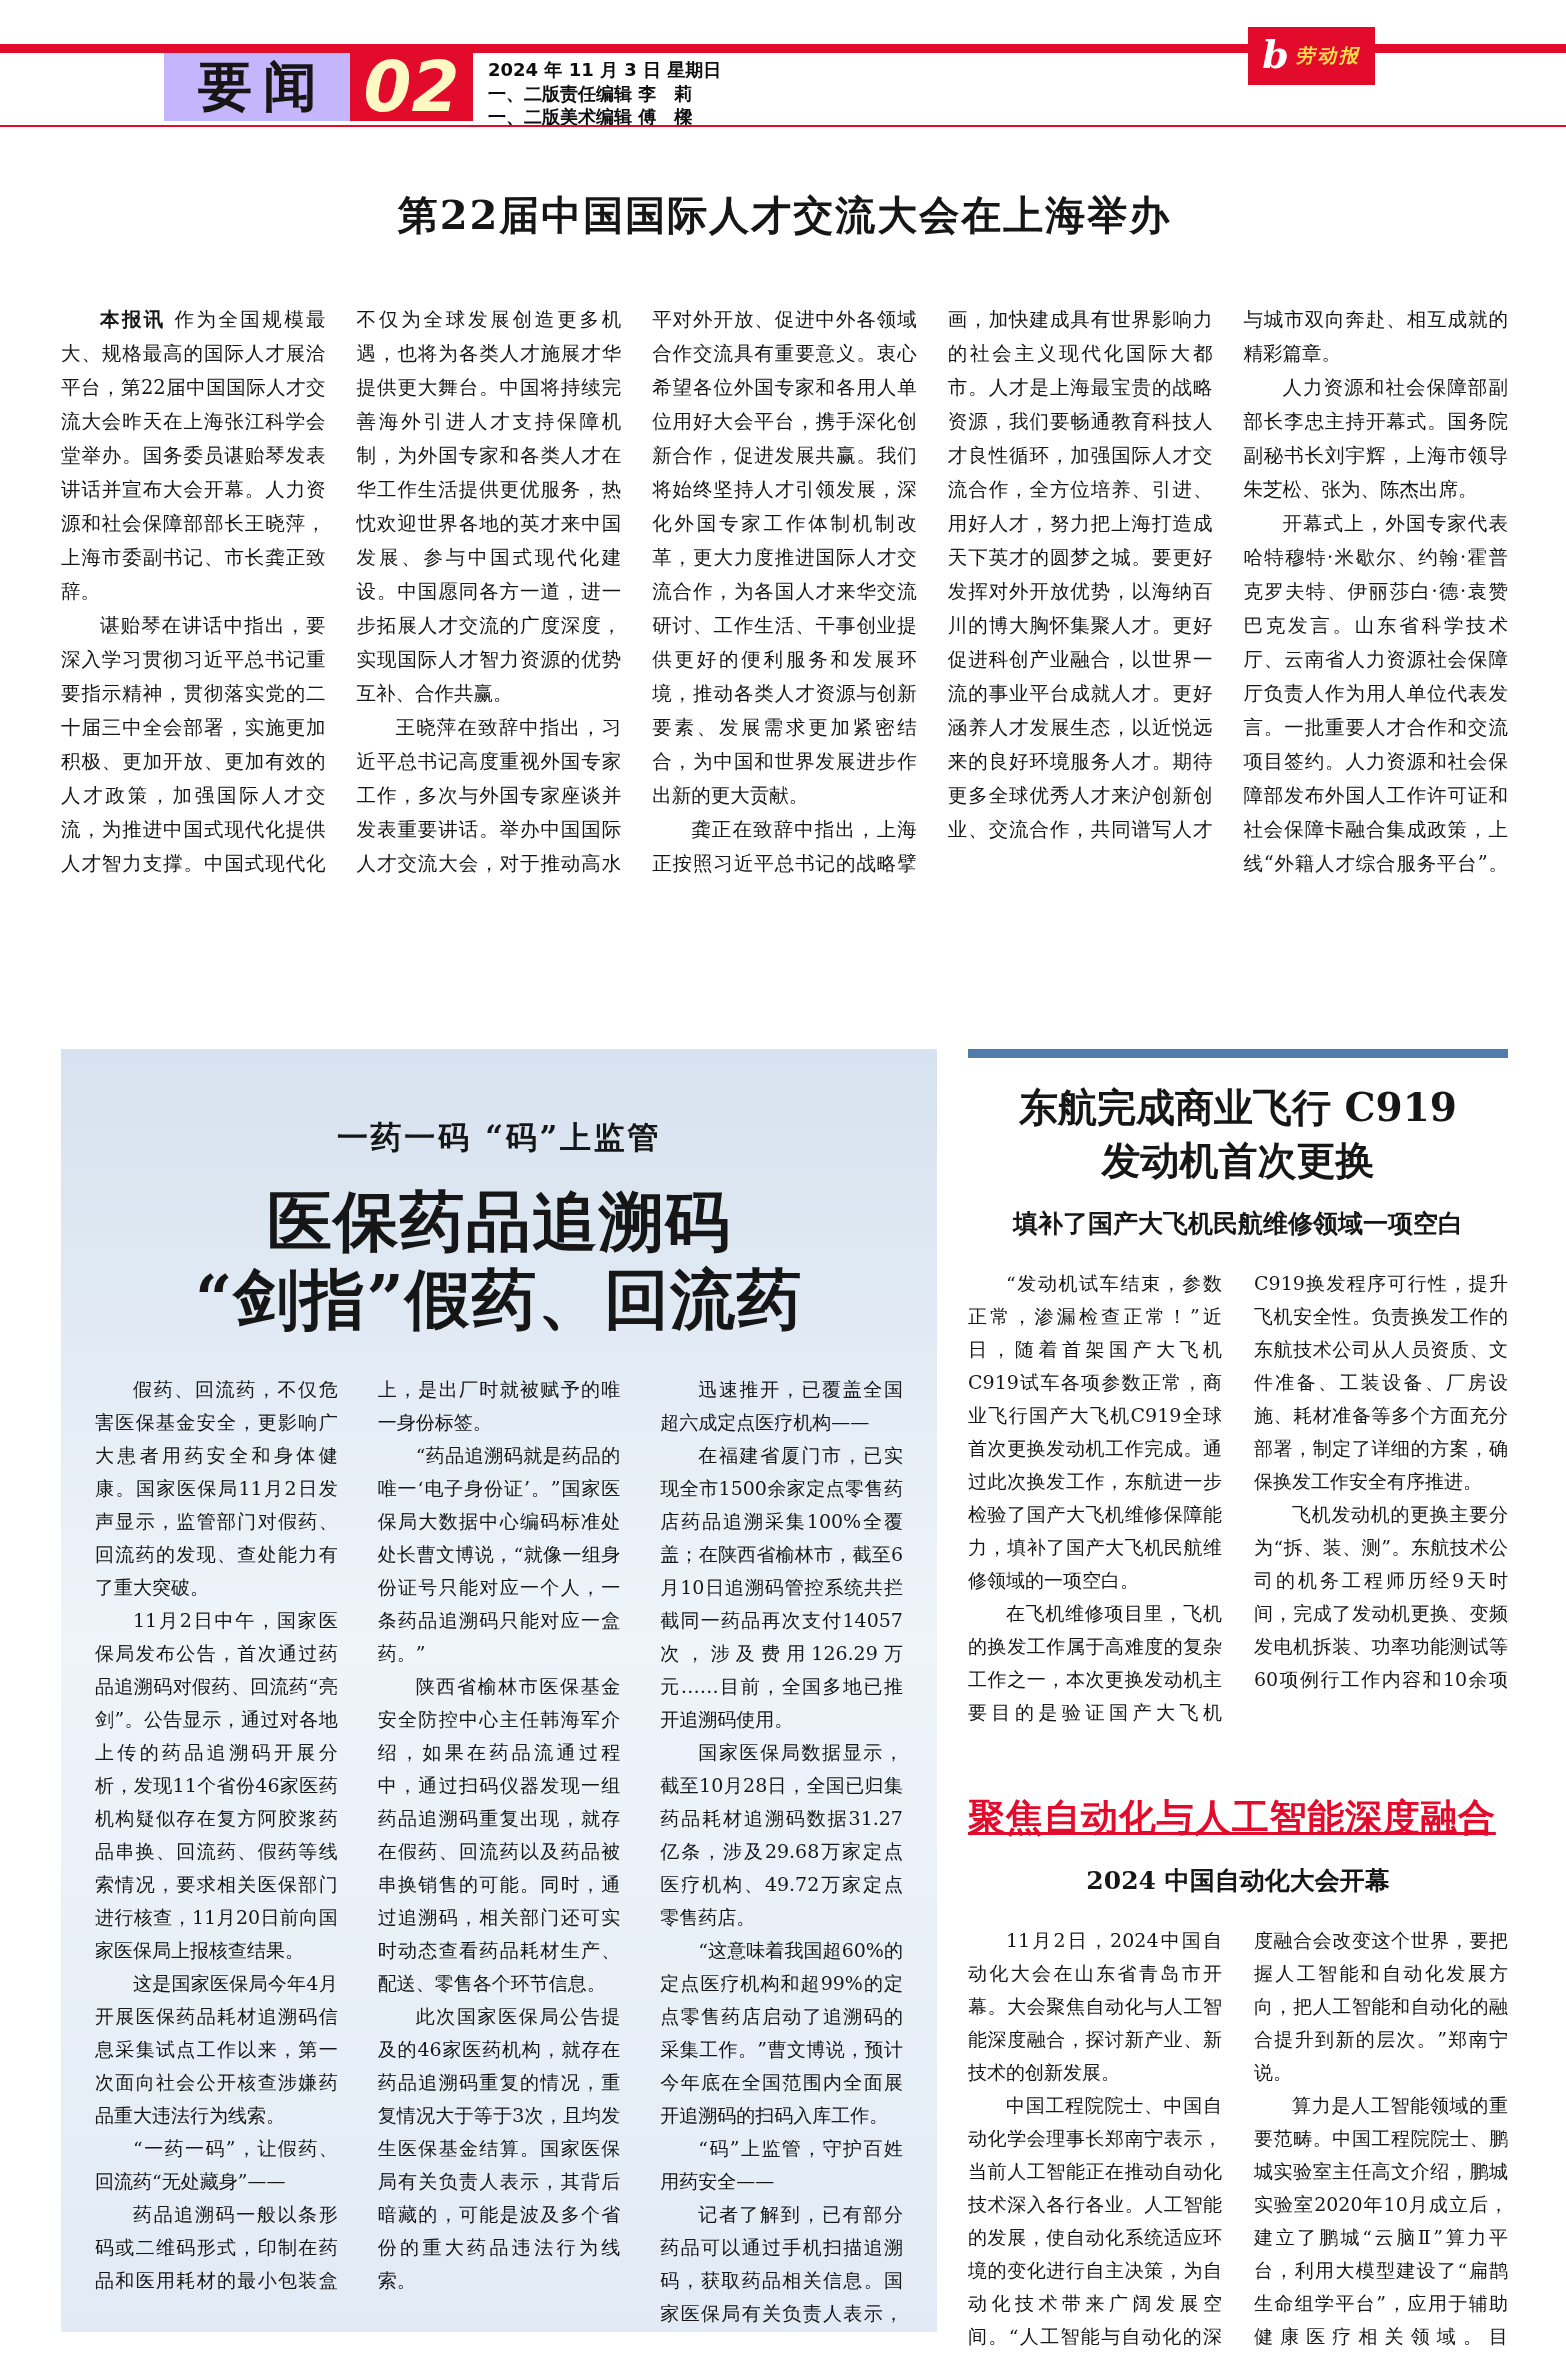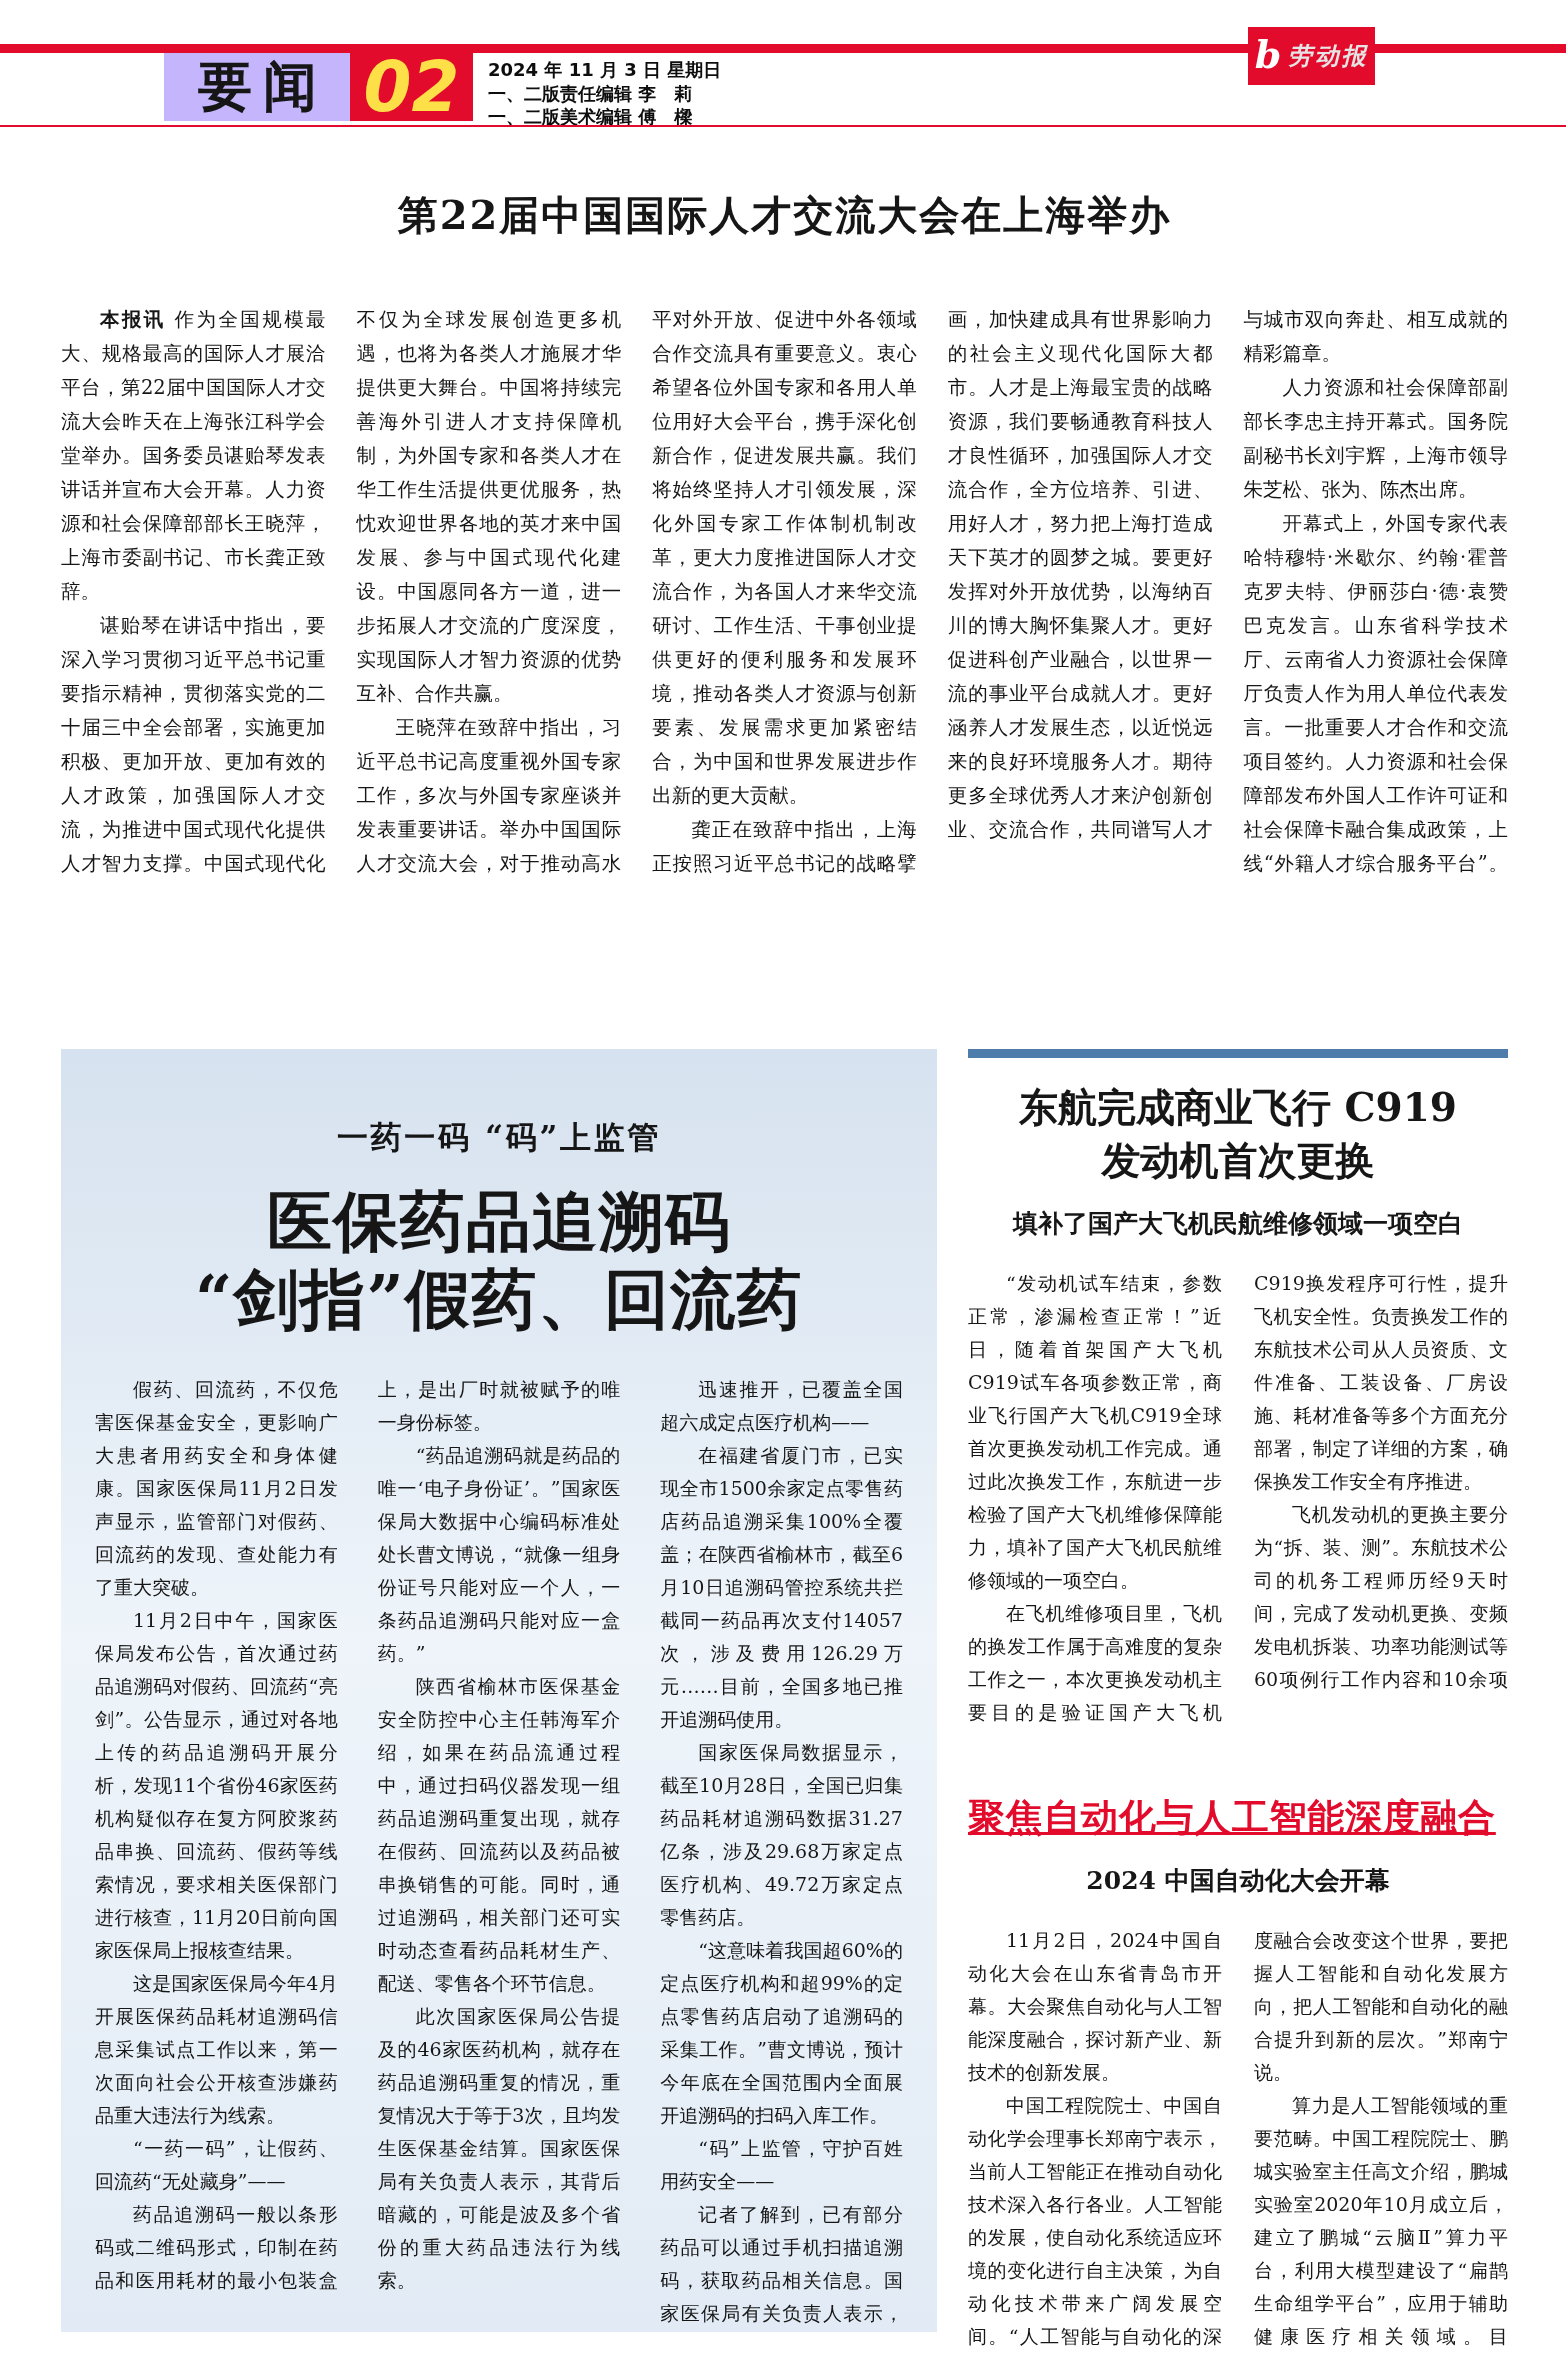--- a/index.html
+++ b/index.html
@@ -18,31 +18,31 @@
   .mast-rule{position:absolute;left:0;top:125px;width:100%;height:2px;background:var(--red);}
   .brand-box{
     position:absolute;right:192px;top:27px;width:127px;height:58px;background:var(--red);
     display:flex;align-items:center;justify-content:center;gap:6.7px;
   }
   .brand-mark{
     color:#ffffff;font-family:"DejaVu Serif",serif;font-style:italic;font-weight:900;
     font-size:38px;line-height:1;transform:translateY(-1.3px);
   }
   .brand-text{
-    color:#e5e5e5;font-style:italic;font-weight:700;font-size:24px;letter-spacing:2.7px;
+    color:#fde047;font-style:italic;font-weight:700;font-size:19px;letter-spacing:2.7px;
     font-family:"DejaVu Serif",serif;
   }
   .section-box{
     position:absolute;left:164px;top:53px;width:187px;height:68px;background:#c4b5fd;
     display:flex;align-items:center;justify-content:center;
     font-size:54px;font-weight:700;letter-spacing:10.8px;padding-left:10.8px;
   }
   .pagenum-box{
     position:absolute;left:350px;top:53px;width:123px;height:68px;background:var(--red);
-    color:#fde047;display:flex;align-items:center;justify-content:center;
+    color:#fef9c3;display:flex;align-items:center;justify-content:center;
     font-family:"DejaVu Sans","Liberation Sans",sans-serif;
     font-size:69px;font-weight:800;font-style:italic;line-height:1;
   }
   .issue-info{
     position:absolute;left:488px;top:58px;
     font-family:"DejaVu Sans","Liberation Sans",sans-serif;
     font-size:18px;line-height:23.6px;font-weight:600;color:#0d0d0d;
   }
   
   .lead{position:absolute;left:61px;right:59px;top:168px;}

